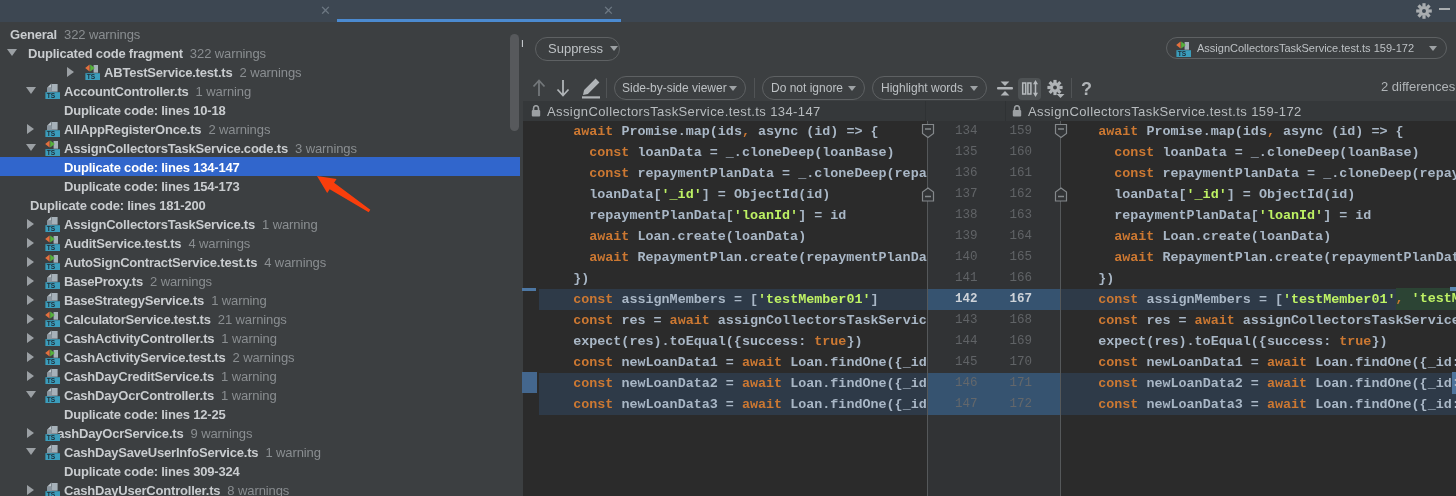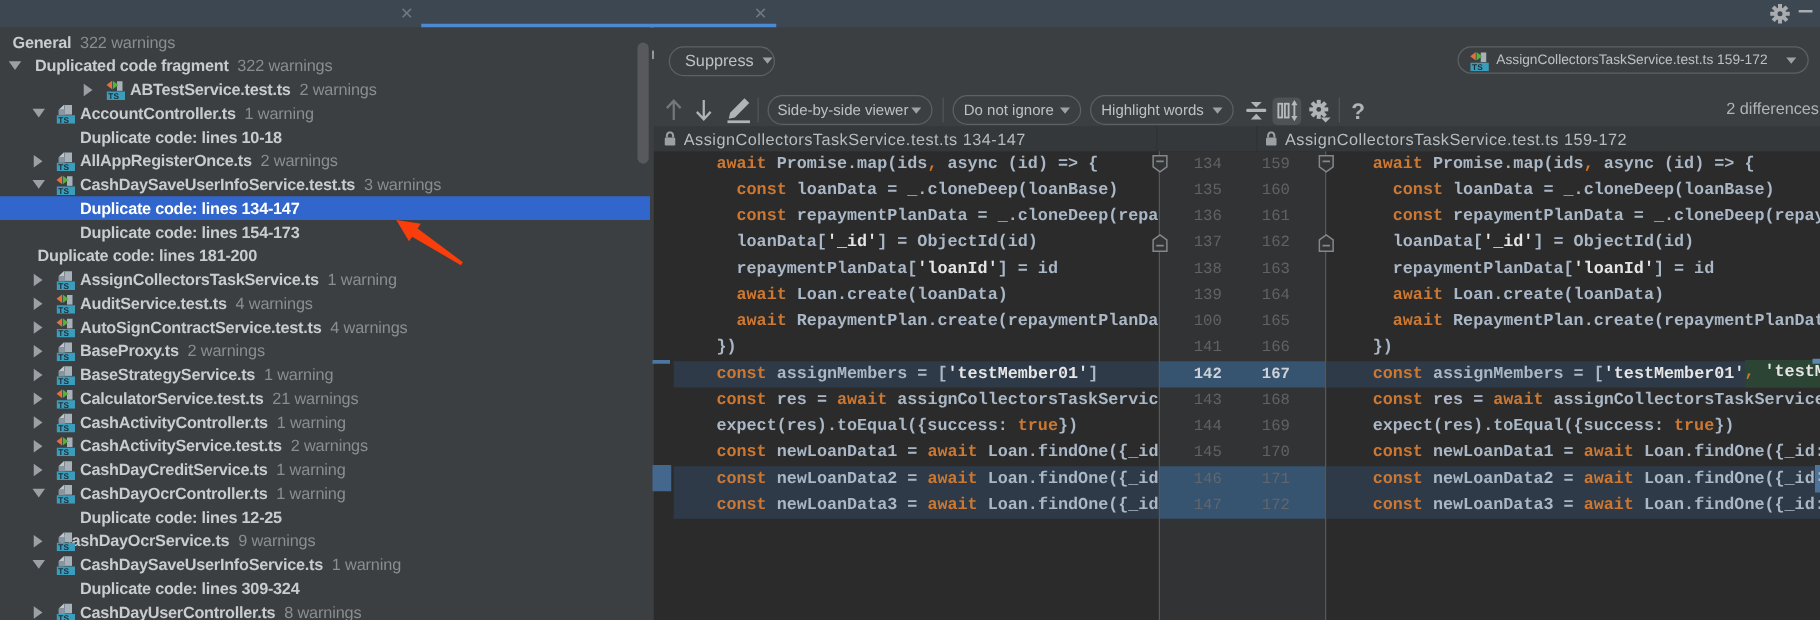--- a/index.html
+++ b/index.html
@@ -32,21 +32,21 @@
   
   #dhead{left:523px;top:101px;width:933px;height:20px;background:#35383a;}
   .htxt{top:2.5px;font-size:13px;letter-spacing:0.4px;color:#b8bcbf;white-space:pre;}
   
   #codebg{left:523px;top:121px;width:933px;height:375px;background:#2b2b2b;}
   #gutter{left:928px;top:121px;width:132px;height:375px;background:#313335;}
   .code{font-family:"Liberation Mono",monospace;font-size:13.4px;font-weight:bold;
         color:#a9b7c6;white-space:pre;line-height:21px;}
   .cl{position:absolute;height:21px;}
   .k{color:#cc7832;}
-  .s{color:#e5e5e5;}
+  .s{color:#bef264;}
   .num{position:absolute;height:21px;line-height:21px;font-family:"Liberation Mono",monospace;
        font-size:12.5px;color:#606366;text-align:right;}
   .num.hl{color:#ced3d9;font-weight:bold;}
   .num.dl{color:#63676b;}
   #lpane{left:523px;top:120.5px;width:405px;height:375.5px;overflow:hidden;}
   #rpane{left:1061px;top:120.5px;width:395px;height:375.5px;overflow:hidden;}
   .wg{background:#2c4434;padding:3.2px 0;}
   .wb{background:#4e739b;padding:3.2px 0;}
 </style>
 </head>
@@ -103,21 +103,21 @@
       </svg><span class="lbl">ABTestService.test.ts</span><span class="warn">  2 warnings</span></div>
   <div class="row" style="top:59px;padding-left:64px;"><i class="tri-d" style="left:26px;"></i><svg class="icon" style="left:45px;" width="16" height="16">
         <use href="#fts"></use>
       </svg><span class="lbl">AccountController.ts</span><span class="warn">  1 warning</span></div>
   <div class="row" style="top:78px;padding-left:64px;"><span class="dup">Duplicate code: lines 10-18</span></div>
   <div class="row" style="top:97px;padding-left:64px;"><i class="tri-r" style="left:27px;"></i><svg class="icon" style="left:45px;" width="16" height="16">
         <use href="#fts"></use>
       </svg><span class="lbl">AllAppRegisterOnce.ts</span><span class="warn">  2 warnings</span></div>
   <div class="row" style="top:116px;padding-left:64px;"><i class="tri-d" style="left:26px;"></i><svg class="icon" style="left:45px;" width="16" height="16">
         <use href="#ftst"></use>
-      </svg><span class="lbl">CashDaySaveUserInfoService.test.ts</span><span class="warn">  3 warnings</span></div>
+      </svg><span class="lbl">AssignCollectorsTaskService.code.ts</span><span class="warn">  3 warnings</span></div>
   <div class="row sel" style="top:135px;width:508px;padding-left:64px;"><span class="dup" style="color:#ffffff;">Duplicate code: lines 134-147</span></div>
   <div class="row" style="top:154px;padding-left:64px;"><span class="dup">Duplicate code: lines 154-173</span></div>
   <div class="row" style="top:173px;padding-left:30px;"><span class="dup">Duplicate code: lines 181-200</span></div>
   <div class="row" style="top:192px;padding-left:64px;"><i class="tri-r" style="left:27px;"></i><svg class="icon" style="left:45px;" width="16" height="16">
         <use href="#fts"></use>
       </svg><span class="lbl">AssignCollectorsTaskService.ts</span><span class="warn">  1 warning</span></div>
   <div class="row" style="top:211px;padding-left:64px;"><i class="tri-r" style="left:27px;"></i><svg class="icon" style="left:45px;" width="16" height="16">
         <use href="#ftst"></use>
       </svg><span class="lbl">AuditService.test.ts</span><span class="warn">  4 warnings</span></div>
   <div class="row" style="top:230px;padding-left:64px;"><i class="tri-r" style="left:27px;"></i><svg class="icon" style="left:45px;" width="16" height="16">
@@ -257,21 +257,21 @@
   <div class="num" style="left:0;top:20.5px;width:49.5px;">135</div>
     <div class="num" style="left:50px;top:20.5px;width:54px;">160</div>
   <div class="num" style="left:0;top:41.5px;width:49.5px;">136</div>
     <div class="num" style="left:50px;top:41.5px;width:54px;">161</div>
   <div class="num" style="left:0;top:62.5px;width:49.5px;">137</div>
     <div class="num" style="left:50px;top:62.5px;width:54px;">162</div>
   <div class="num" style="left:0;top:83.5px;width:49.5px;">138</div>
     <div class="num" style="left:50px;top:83.5px;width:54px;">163</div>
   <div class="num" style="left:0;top:104.5px;width:49.5px;">139</div>
     <div class="num" style="left:50px;top:104.5px;width:54px;">164</div>
-  <div class="num" style="left:0;top:125.5px;width:49.5px;">100</div>
+  <div class="num" style="left:0;top:125.5px;width:49.5px;">140</div>
     <div class="num" style="left:50px;top:125.5px;width:54px;">165</div>
   <div class="num" style="left:0;top:146.5px;width:49.5px;">141</div>
     <div class="num" style="left:50px;top:146.5px;width:54px;">166</div>
   <div class="num hl" style="left:0;top:167.5px;width:49.5px;">142</div>
     <div class="num hl" style="left:50px;top:167.5px;width:54px;">167</div>
   <div class="num" style="left:0;top:188.5px;width:49.5px;">143</div>
     <div class="num" style="left:50px;top:188.5px;width:54px;">168</div>
   <div class="num" style="left:0;top:209.5px;width:49.5px;">144</div>
     <div class="num" style="left:50px;top:209.5px;width:54px;">169</div>
   <div class="num" style="left:0;top:230.5px;width:49.5px;">145</div>

